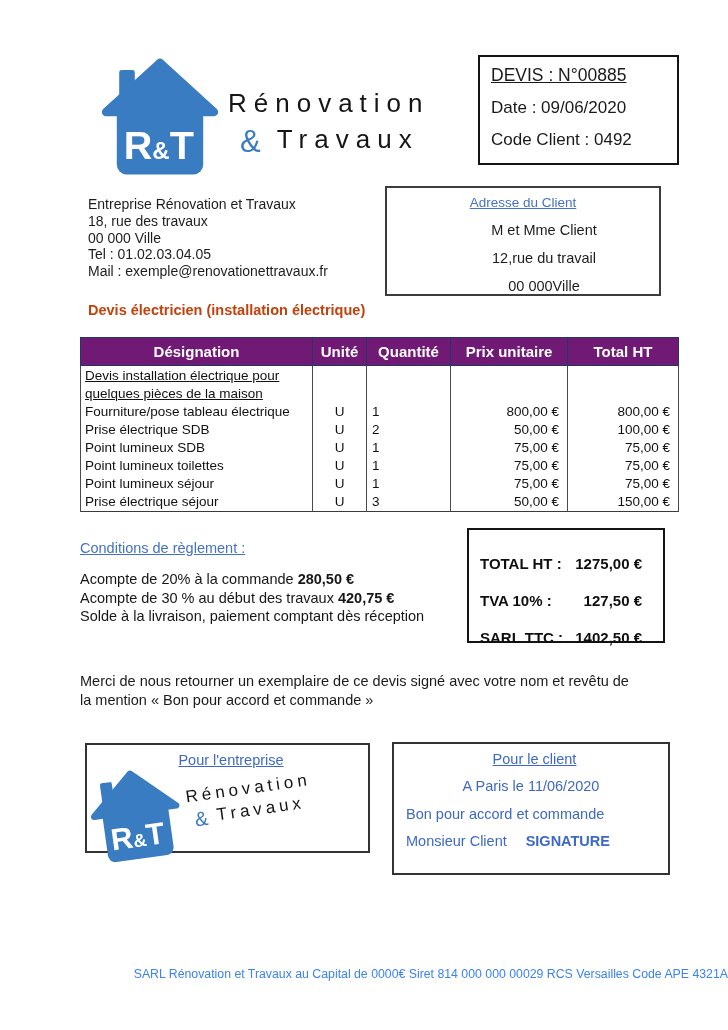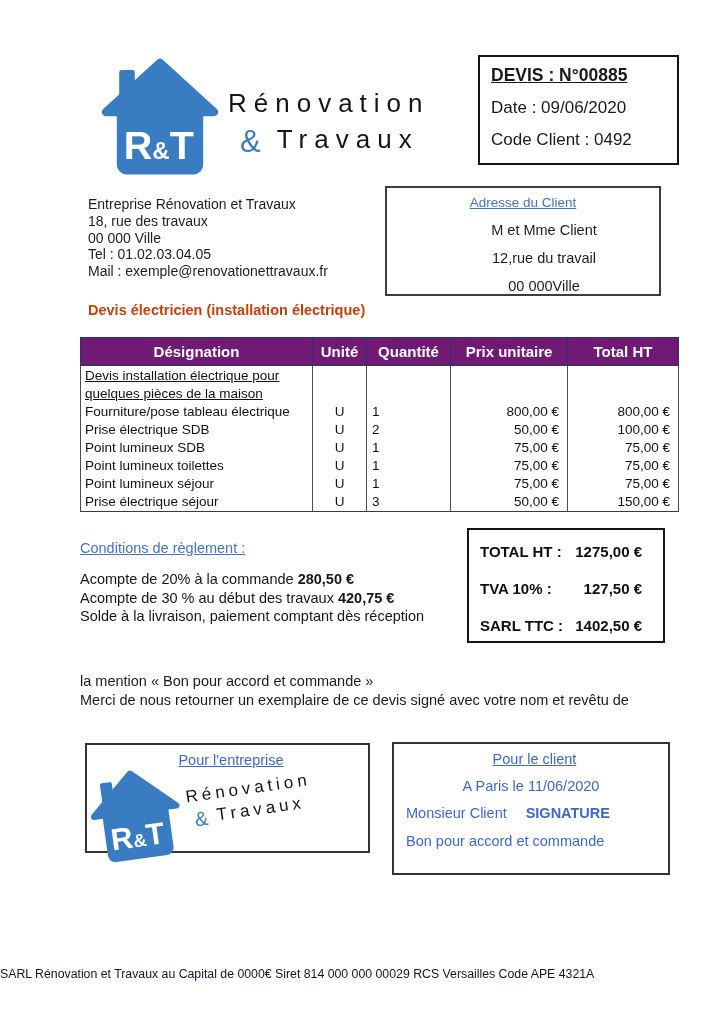--- a/index.html
+++ b/index.html
@@ -8,21 +8,21 @@
     position:relative; width:728px; height:1030px; background:#ffffff;
     font-family:"Liberation Sans","DejaVu Sans",sans-serif; color:#1a1a1a; overflow:hidden;
   }
   
   .logo-house { position:absolute; left:100px; top:58px; width:120px; height:120px; }
   .brand { position:absolute; left:228px; top:88px; }
   .brand-l1 { font-size:26px; letter-spacing:7px; font-weight:500; color:#151515; }
   .brand-l2 { font-size:26px; letter-spacing:7px; font-weight:500; color:#151515; margin-top:5px; padding-left:12px; display:flex; align-items:flex-end; }
   .brand-l2 .amp { color:#3a7cc1; font-size:31px; letter-spacing:normal; margin-right:16px; font-weight:400; line-height:26px; }
   .quote-box { position:absolute; left:478px; top:55px; width:201px; height:110px; border:2px solid #141414; padding:8px 11px; }
-  .quote-title { font-size:17.5px; font-weight:bold; text-decoration:underline; margin-bottom:12px; white-space:nowrap; }
+  .quote-title { font-size:17.5px; font-weight:normal; text-decoration:underline; margin-bottom:12px; white-space:nowrap; }
   .quote-line { font-size:17px; margin-bottom:12px; white-space:nowrap; }
   
   .company { position:absolute; left:88px; top:196px; font-size:14px; line-height:16.8px; color:#1d1d1d; }
   .client-box { position:absolute; left:385px; top:186px; width:276px; height:110px; border:2px solid #3c3c3c; text-align:center; }
   .client-title { color:#4472c4; text-decoration:underline; font-size:13.5px; margin-top:7px; }
   .client-line { font-size:14.5px; margin-top:12px; color:#1d1d1d;padding-left:42px; }
   .subject { position:absolute; left:88px; top:302px; font-size:14.5px; font-weight:bold; color:#c2410c; }
   
   table.items { position:absolute; left:80px; top:337px; width:598px; border-collapse:collapse; table-layout:fixed; font-size:13.5px; border:1.5px solid #3a3a3a; }
   .items th { background:#701a75; color:#fff; font-weight:bold; font-size:15px; height:28px; border:1px solid #1f3864; text-align:center; }
@@ -31,42 +31,42 @@
   .items tr.grouprow td { height:37px; padding-top:1px; }
   .items .desig { text-align:left; padding-left:4px; }
   .items .c { text-align:center; }
   .items .qty { text-align:left; padding-left:5px; }
   .items .num { text-align:right; padding-right:8px; }
   .items .u { text-decoration:underline; }
   
   .pay-title { position:absolute; left:80px; top:540px; color:#4472c4; text-decoration:underline; font-size:14.5px; }
   .pay-lines { position:absolute; left:80px; top:570px; font-size:14.5px; line-height:18.5px; color:#161616; }
   
-  .totals-box { position:absolute; left:467px; top:528px; width:198px; height:115px; border:2px solid #141414; padding:13px 0 0 11px; }
+  .totals-box { position:absolute; left:467px; top:528px; width:198px; height:115px; border:2px solid #141414; padding:25px 0 0 11px; }
   .total-row { display:flex; font-weight:bold; font-size:15px; margin-bottom:20px; width:162px; color:#0f0f0f; }
   .total-row .val { margin-left:auto; text-align:right; }
   
   .notice { position:absolute; left:80px; top:672px; font-size:14.5px; line-height:19px; color:#1b1b1b; }
   
   .sig-company { position:absolute; left:85px; top:743px; width:285px; height:110px; border:2px solid #333; overflow:visible; }
   .sig-client  { position:absolute; left:392px; top:742px; width:278px; height:133px; border:2px solid #333; }
   .sig-title { text-align:center; color:#3e68c8; text-decoration:underline; font-size:14.5px; margin-top:7px;padding-left:7px; }
   .sig-client .bluetxt { color:#3e68c8; font-size:14.5px; }
   .place-date { text-align:center; margin-top:11px; }
   .agreement { padding-left:12px; margin-top:12px; }
   .name-row { display:flex; justify-content:space-between; padding:0 58px 0 12px; margin-top:11px; }
   .sig-label { font-weight:bold; }
   .stamp { position:absolute; left:4px; top:24px; width:285px; display:flex; align-items:center; transform:rotate(-8deg); transform-origin:50px 55px; }
   .stamp-house { width:92px; height:92px; flex:none; }
   .stamp-text { margin-left:6px; color:#141414; }
   .stamp-text .sl1 { font-size:17px; letter-spacing:4px; font-weight:500; }
   .stamp-text .sl2 { font-size:17px; letter-spacing:4px; font-weight:500; display:flex; align-items:flex-end; margin-top:2px; padding-left:6px; }
   .stamp-text .amp { color:#3a7cc1; font-size:20px; letter-spacing:normal; margin-right:9px; line-height:17px; }
   
-  .footer { position:absolute; left:0; right:0; top:967px; text-align:left; font-size:12.3px; color:#0f172a; }
+  .footer { position:absolute; left:0; right:0; top:967px; text-align:right; font-size:12.3px; color:#3b82f6; }
 </style>
 </head>
 <body>
 
 <div class="page">
 
   <svg class="logo-house" viewBox="0 0 100 100" aria-hidden="true">
     <rect x="16" y="10" width="13" height="26" rx="2" fill="#3a7cc1"></rect>
     <path d="M50 4 L95 45 L5 45 Z" fill="#3a7cc1" stroke="#3a7cc1" stroke-width="7" stroke-linejoin="round"></path>
     <rect x="14" y="41" width="72" height="56" rx="8" fill="#3a7cc1"></rect>
@@ -192,22 +192,22 @@
       <span>TVA 10% :</span>
       <span class="val">127,50 €</span>
     </div>
     <div class="total-row">
       <span>SARL TTC :</span>
       <span class="val">1402,50 €</span>
     </div>
   </div>
 
   <div class="notice">
+    <div>Merci de nous retourner un exemplaire de ce devis signé avec votre nom et revêtu de</div>
     <div>la mention « Bon pour accord et commande »</div>
-    <div>Merci de nous retourner un exemplaire de ce devis signé avec votre nom et revêtu de</div>
   </div>
 
   <div class="sig-company">
     <div class="sig-title">Pour l'entreprise</div>
     <div class="stamp">
       <svg class="stamp-house" viewBox="0 0 100 100" aria-hidden="true">
         <rect x="16" y="10" width="13" height="26" rx="2" fill="#3a7cc1"></rect>
         <path d="M50 4 L95 45 L5 45 Z" fill="#3a7cc1" stroke="#3a7cc1" stroke-width="7" stroke-linejoin="round"></path>
         <rect x="14" y="41" width="72" height="56" rx="8" fill="#3a7cc1"></rect>
         <text x="49" y="84" text-anchor="middle" fill="#ffffff" font-weight="bold" font-family="Liberation Sans, sans-serif"><tspan font-size="33">R</tspan><tspan font-size="20">&amp;</tspan><tspan font-size="33">T</tspan></text>
@@ -218,22 +218,22 @@
           <span class="amp">&amp;</span>
           <span>Travaux</span>
         </div>
       </div>
     </div>
   </div>
 
   <div class="sig-client">
     <div class="sig-title">Pour le client</div>
     <div class="bluetxt place-date">A Paris le 11/06/2020</div>
+    <div class="bluetxt agreement">Bon pour accord et commande</div>
     <div class="bluetxt name-row">
       <span>Monsieur Client</span>
       <span class="sig-label">SIGNATURE</span>
     </div>
-    <div class="bluetxt agreement">Bon pour accord et commande</div>
   </div>
 
   <div class="footer">SARL Rénovation et Travaux au Capital de 0000€ Siret 814 000 000 00029 RCS Versailles Code APE 4321A</div>
 
 </div>
 
 </body></html>

